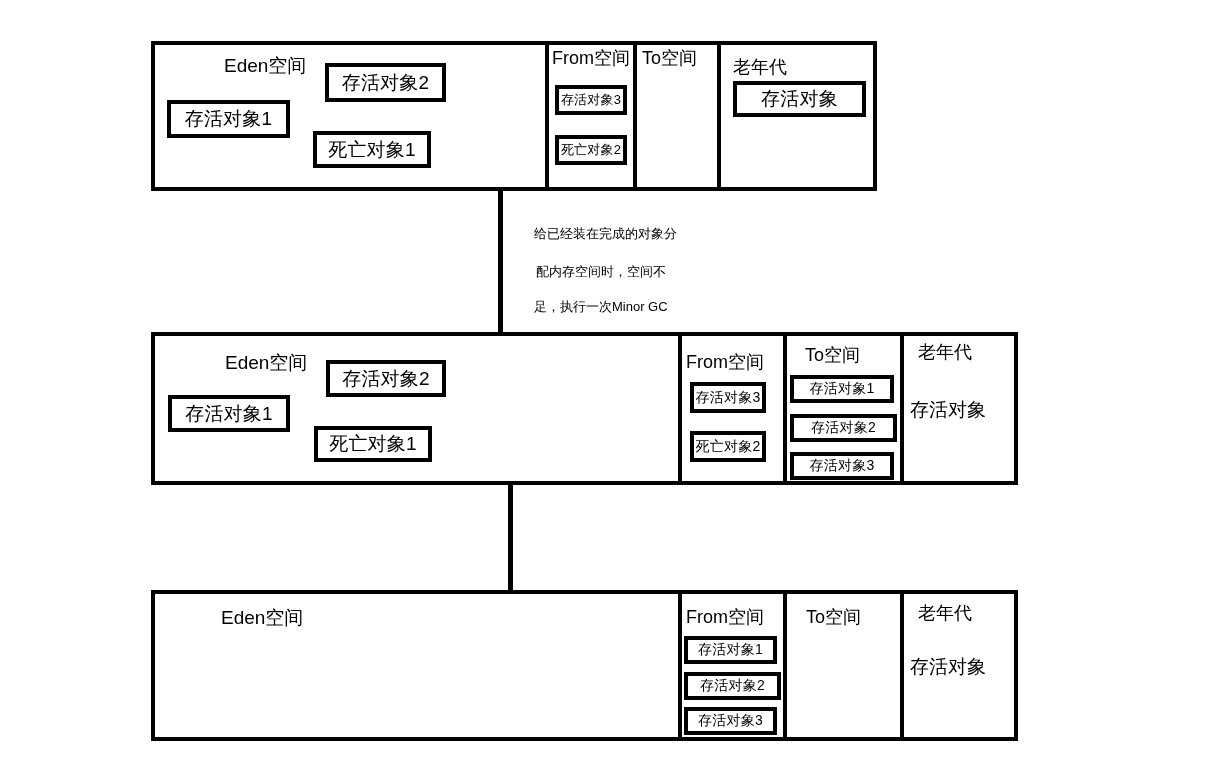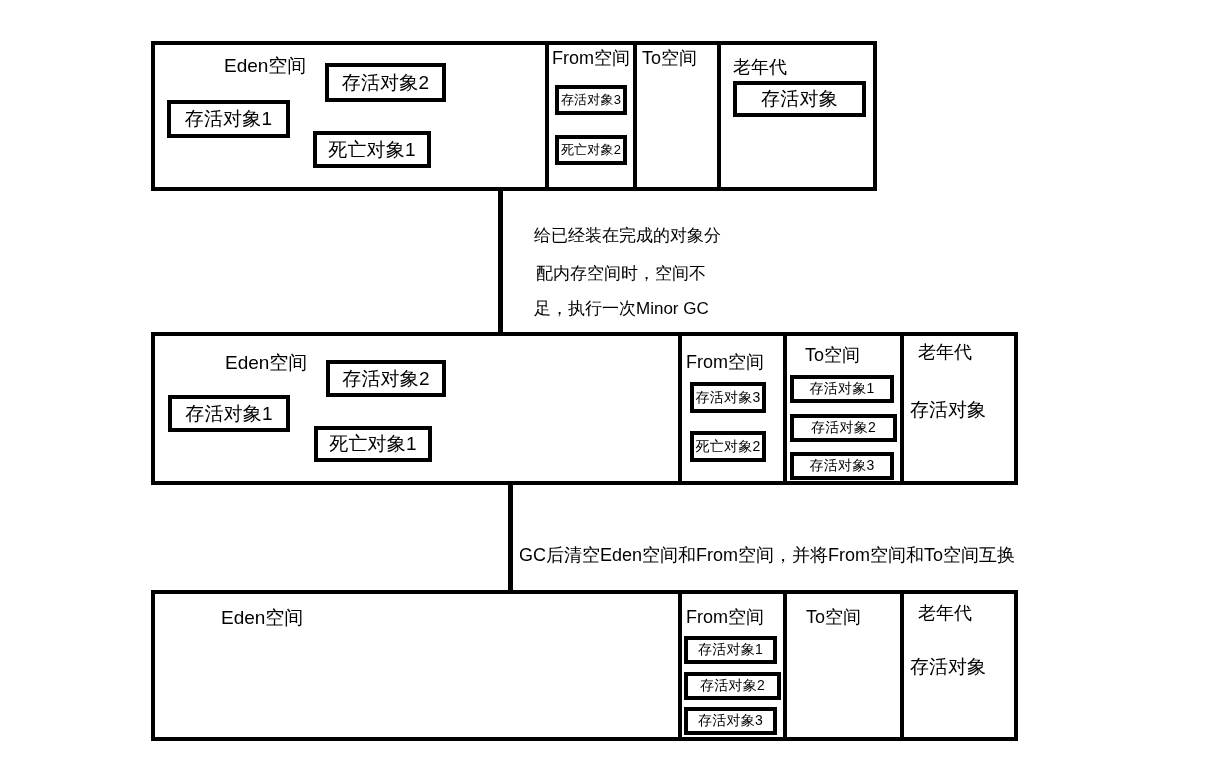--- a/index.html
+++ b/index.html
@@ -55,21 +55,21 @@
     background: #000;
     width: 5px;
   }
   .note {
     position: absolute;
     white-space: pre;
     line-height: 1.0;
   }
   .fs19 { font-size: 19px; }
   .fs18 { font-size: 18px; }
-  .fs17 { font-size: 17px; }
+  .fs17 { font-size: 13px; }
   .fs14 { font-size: 14px; }
   .fs13 { font-size: 13px; }
 </style>
 </head>
 <body>
 
 <div class="stage">
 
   <div class="panel" style="left:151px; top:41px; width:726px; height:150px;">
   </div>
@@ -117,21 +117,20 @@
   <div class="obj fs14" style="left:690px; top:431px; width:76px; height:31px;">死亡对象2</div>
 
   <div class="obj fs14" style="left:790px; top:375px; width:104px; height:28px;">存活对象1</div>
   <div class="obj fs14" style="left:790px; top:414px; width:107px; height:28px;">存活对象2</div>
   <div class="obj fs14" style="left:790px; top:452px; width:104px; height:28px;">存活对象3</div>
 
   <div class="label fs19" style="left:910px; top:400px;">存活对象</div>
 
   <div class="connector" style="left:508px; top:484px; height:106px;"></div>
 
-  <div class="note fs18" style="left:519px; top:546px;">GC后清空Eden空间和From空间，并将From空间和To空间互换</div>
 
   <div class="panel" style="left:151px; top:590px; width:867px; height:151px;">
   </div>
   <div class="divider" style="left:678px; top:590px; height:151px;"></div>
   <div class="divider" style="left:783px; top:590px; height:151px;"></div>
   <div class="divider" style="left:900px; top:590px; height:151px;"></div>
 
   <div class="label fs19" style="left:221px; top:608px;">Eden空间</div>
   <div class="label fs18" style="left:686px; top:608px;">From空间</div>
   <div class="label fs18" style="left:806px; top:608px;">To空间</div>

